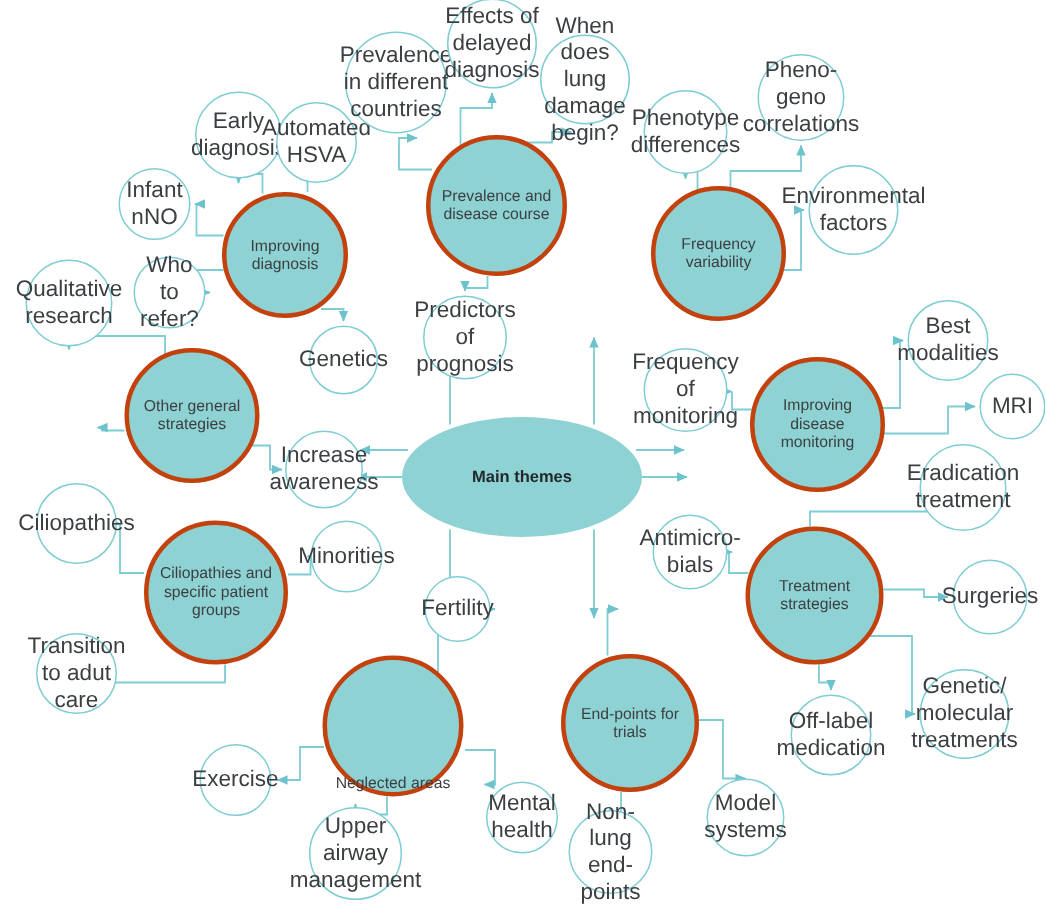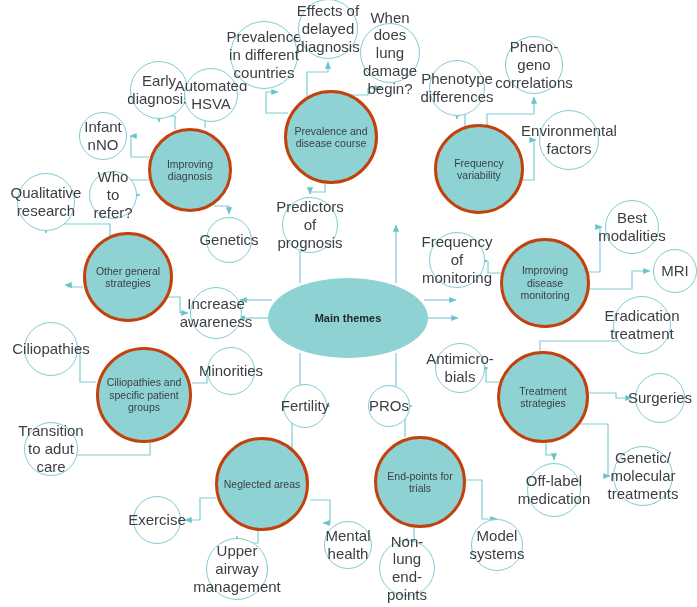--- a/index.html
+++ b/index.html
@@ -93,21 +93,21 @@
     </div>
     <div class="node hub" style="left: 500px; top: 238px; width: 90px; height: 90px;">
       <span>Improving disease monitoring</span>
     </div>
     <div class="node hub" style="left: 497px; top: 351px; width: 92px; height: 92px;">
       <span>Treatment strategies</span>
     </div>
     <div class="node hub" style="left: 374px; top: 436px; width: 92px; height: 92px;">
       <span>End-points for trials</span>
     </div>
-    <div class="node hub" style="left: 215px; top: 437px; width: 94px; height: 94px;">
+    <div class="node hub" style="left: 215px; top: 437px; width: 94px; height: 94px; align-items: flex-end;">
       <span>Neglected areas</span>
     </div>
     <div class="node hub" style="left: 96px; top: 347px; width: 96px; height: 96px;">
       <span>Ciliopathies and specific patient groups</span>
     </div>
     <div class="node hub" style="left: 83px; top: 232px; width: 90px; height: 90px;">
       <span>Other general strategies</span>
     </div>
     <div class="node leaf" style="left: 130px; top: 61px; width: 58px; height: 58px;">
       <span>Early diagnosis</span>
@@ -162,23 +162,20 @@
     </div>
     <div class="node leaf" style="left: 635px; top: 373px; width: 50px; height: 50px;">
       <span>Surgeries</span>
     </div>
     <div class="node leaf" style="left: 613px; top: 446px; width: 60px; height: 60px;">
       <span>Genetic/ molecular treatments</span>
     </div>
     <div class="node leaf" style="left: 527px; top: 463px; width: 54px; height: 54px;">
       <span>Off-label medication</span>
     </div>
-    <div class="node leaf" style="left: 368px; top: 385px; width: 42px; height: 42px;">
-      <span>PROs</span>
-    </div>
     <div class="node leaf" style="left: 471px; top: 519px; width: 52px; height: 52px;">
       <span>Model systems</span>
     </div>
     <div class="node leaf" style="left: 379px; top: 540px; width: 56px; height: 56px;">
       <span>Non-lung end-points</span>
     </div>
     <div class="node leaf" style="left: 283px; top: 384px; width: 44px; height: 44px;">
       <span>Fertility</span>
     </div>
     <div class="node leaf" style="left: 324px; top: 521px; width: 48px; height: 48px;">

